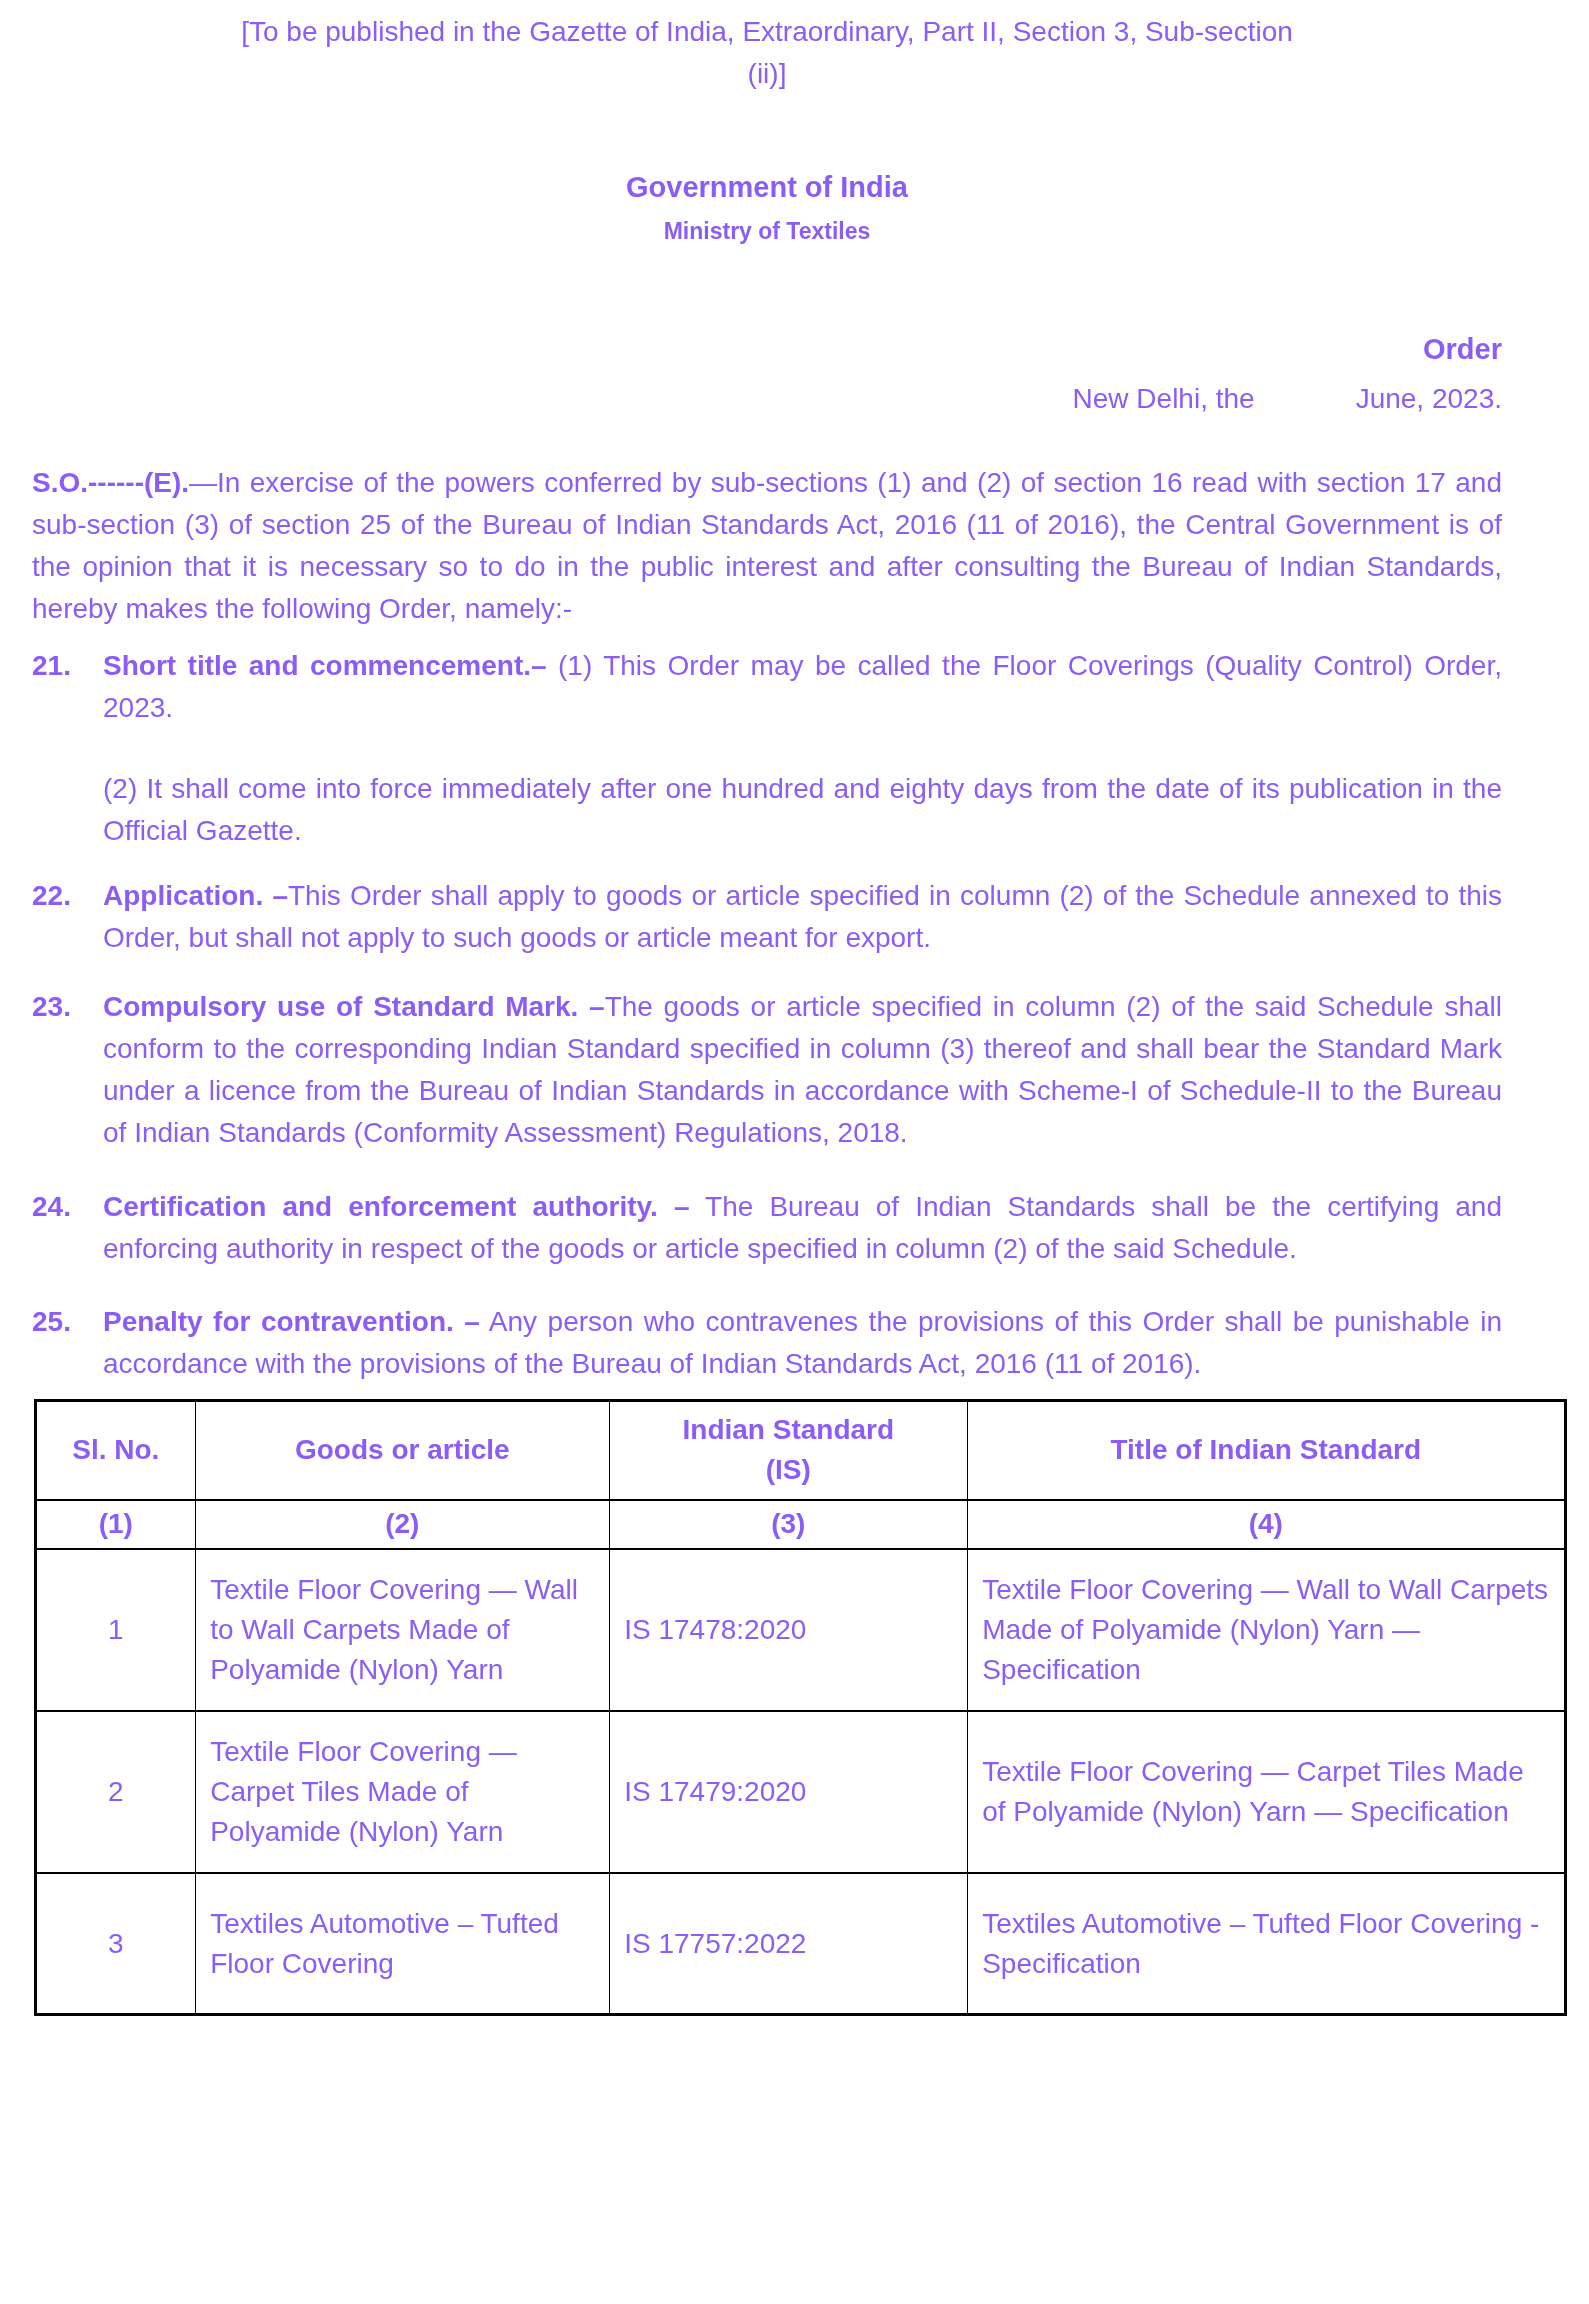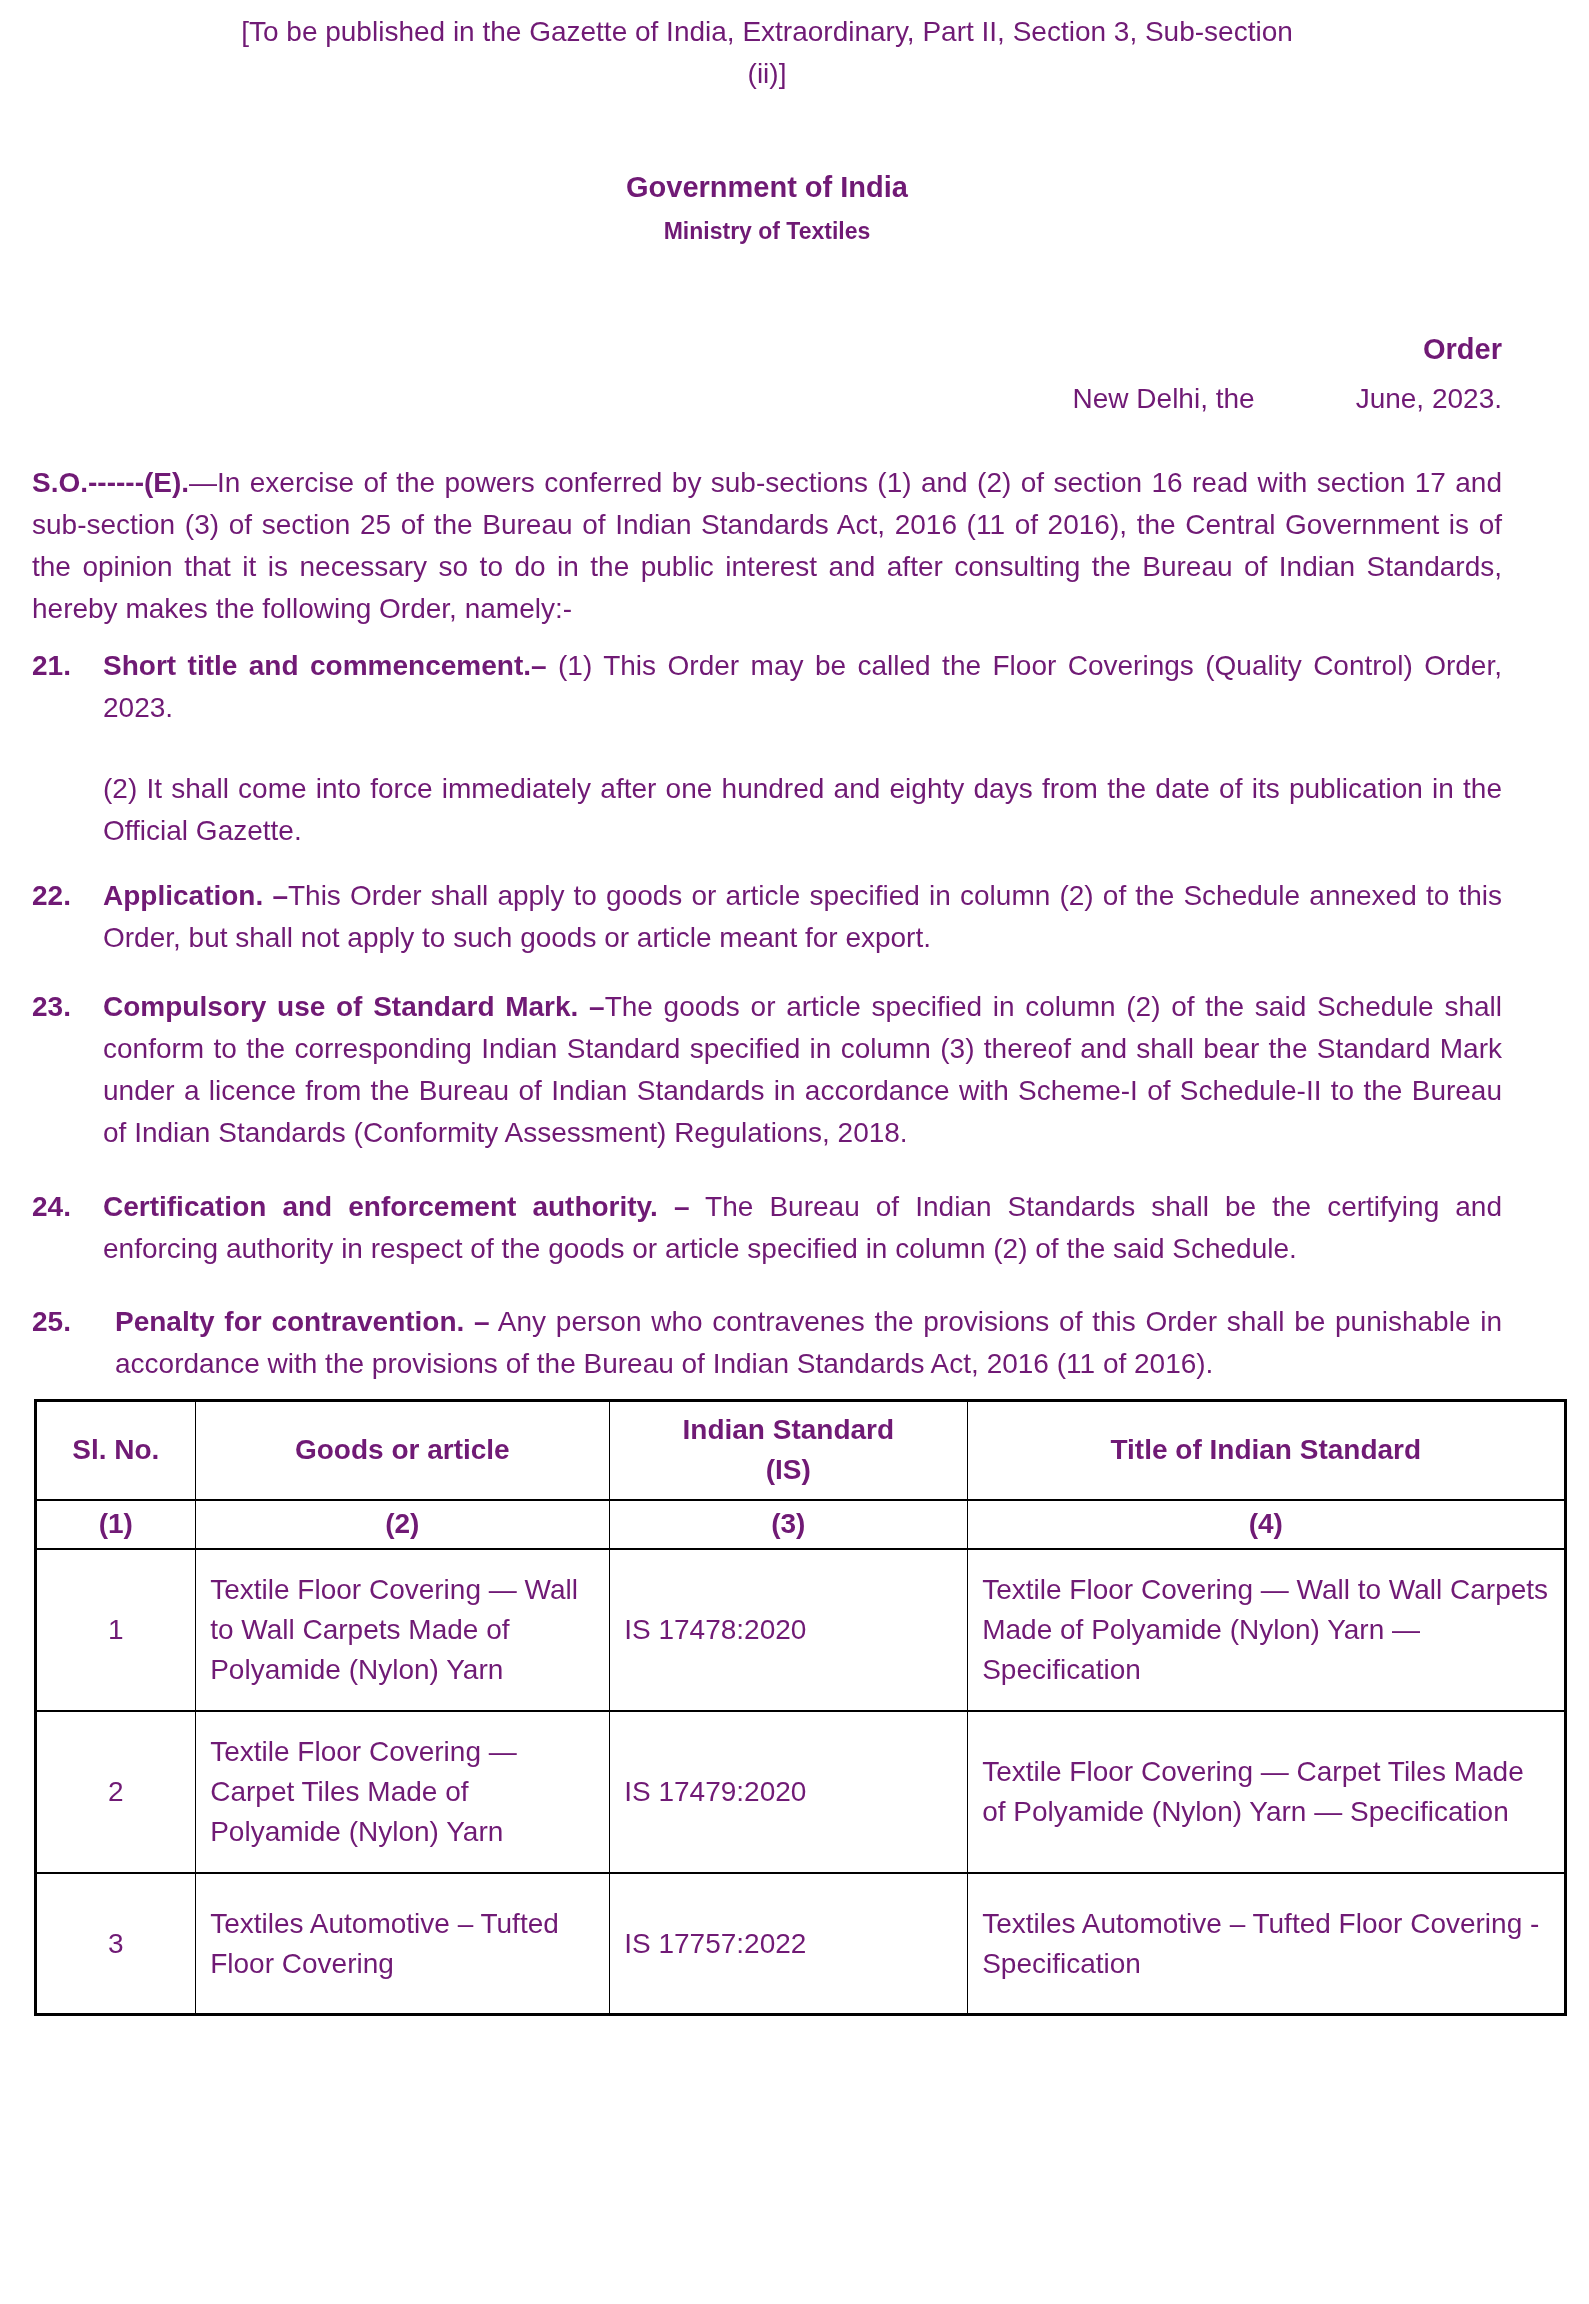--- a/index.html
+++ b/index.html
@@ -3,41 +3,41 @@
 <meta charset="utf-8">
 <style>
   * { box-sizing: border-box; }
   html, body { margin: 0; padding: 0; background: #ffffff; }
   .page {
     position: relative;
     width: 1590px;
     height: 2304px;
     overflow: hidden;
     background: #ffffff;
-    color: #701a75;
+    color: #8b5cf6;
     font-family: "Liberation Sans", sans-serif;
     font-size: 28px;
     line-height: 42px;
     padding: 10.8px 88px 0 32px;
   }
   .bold { font-weight: bold; }
   .gazette-header div { text-align: center; }
   .gov-title { margin-top: 71px; font-size: 29px; font-weight: bold; text-align: center; }
   .ministry-title { margin-top: 2.7px; font-size: 23px; font-weight: bold; text-align: center; }
   .order-heading { margin-top: 76px; font-size: 29px; font-weight: bold; text-align: right; }
   .dateline { margin-top: 8px; text-align: right; }
   .date-gap { display: inline-block; width: 101px; }
   .so-para { margin-top: 42px; text-align: justify; }
   .clause { display: flex; margin-top: 23.4px; }
   .clause-num { width: 71px; flex: 0 0 71px; font-weight: bold; }
   .clause-body { flex: 1; text-align: justify; }
   .clause-21 { margin-top: 14.4px; }
   .clause-23 { margin-top: 27px; }
   .clause-24 { margin-top: 31.5px; }
-  .clause-25 { margin-top: 31px; gap: 12px; }
+  .clause-25 { margin-top: 31px; }
   .subclause { margin-top: 39px; text-align: justify; }
   .schedule-heading { margin-top: 36px; font-size: 29px; font-weight: bold; text-align: center; }
   table.schedule {
     margin-top: 14.4px;
     margin-left: 1.8px;
     width: 1530px;
     border-collapse: collapse;
     table-layout: fixed;
     border: 3.6px solid #000;
   }

